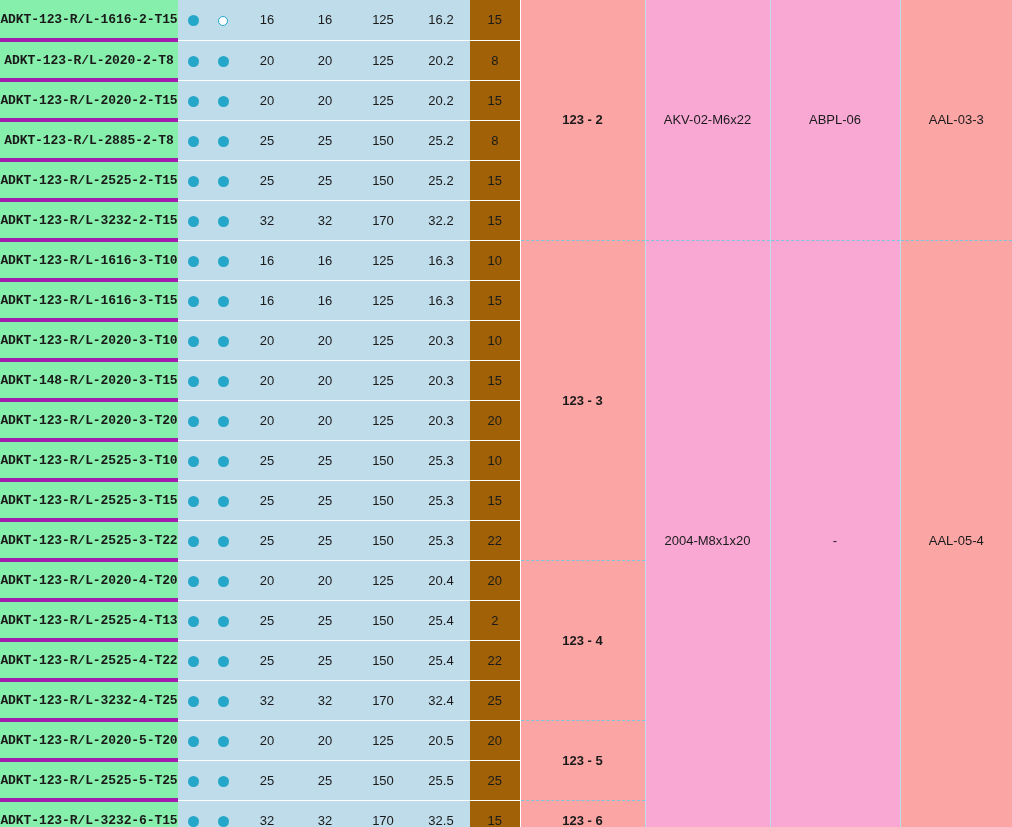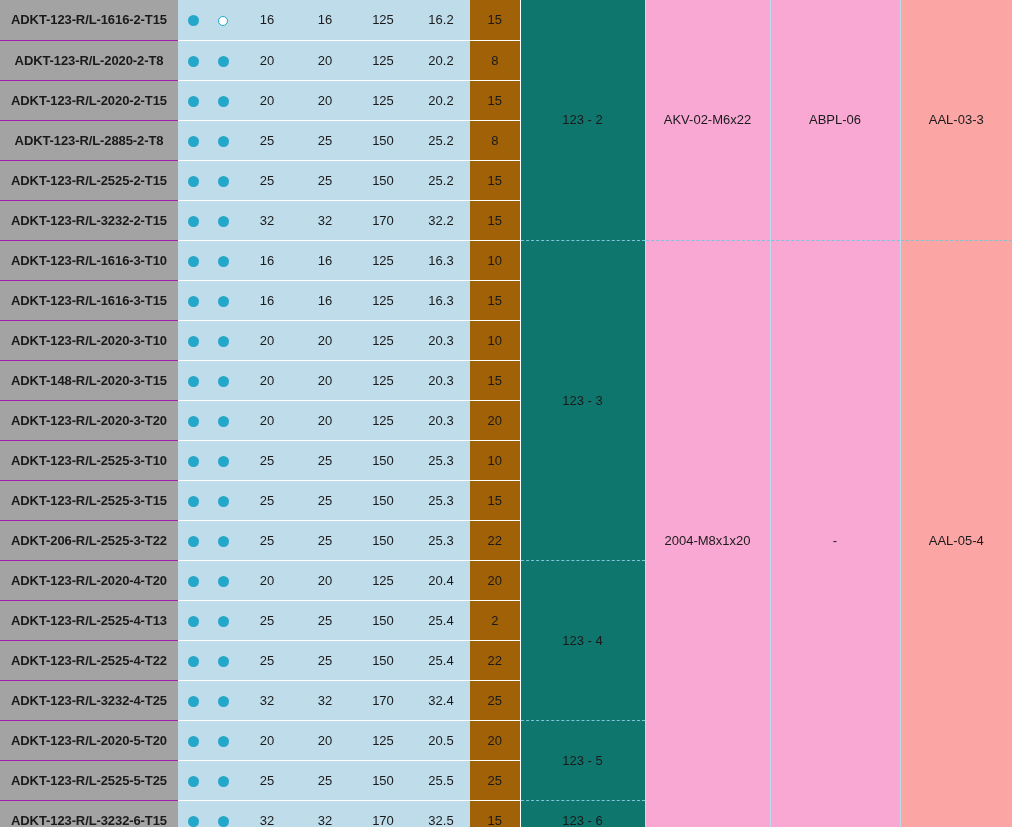--- a/index.html
+++ b/index.html
@@ -41,49 +41,50 @@
   col.c-b     { width: 58px; }
   col.c-c     { width: 58px; }
   col.c-d     { width: 58px; }
   col.c-e     { width: 50px; }
   col.c-grp   { width: 125px; }
   col.c-screw { width: 125px; }
   col.c-key   { width: 130px; }
   col.c-wrench{ width: 112px; }
 
   td.name {
-    background: #a3a3a3;
+    background: #86efac;
     text-align: left;
     padding-left: 8px;
     font-weight: bold;
     font-size: 12.5px;
     letter-spacing: -0.1px;
     color: #111111;
-    border-bottom: 1px solid #a21caf;
+    border-bottom: 4px solid #a21caf;
+    font-family: Liberation Mono, monospace;
   }
   td.dot {
     background: #bfdceb;
     border-bottom: 1px solid #ffffff;
   }
   td.num {
     background: #bfdceb;
     border-bottom: 1px solid #ffffff;
     font-size: 13.5px;
     color: #222222;
   }
   td.numlast {
     background: #a16207;
     border-bottom: 1px solid #ffffff;
     border-right: 1px solid #ffffff;
     font-size: 13.5px;
     color: #222222;
   }
   td.group {
-    background: #0f766e;
-    font-weight: normal;
+    background: #fca5a5;
+    font-weight: bold;
     font-size: 13.5px;
     color: #111111;
     border-right: 1px solid #bfdceb;
   }
   td.plain {
     background: #f9a8d4;
     font-size: 13.5px;
     color: #222222;
     border-right: 1px solid #bfdceb;
   }
@@ -275,21 +276,21 @@
           <td class="name">ADKT-123-R/L-2525-3-T15</td>
           <td class="dot"><span class="dot-filled"></span></td>
           <td class="dot"><span class="dot-filled"></span></td>
           <td class="num">25</td>
           <td class="num">25</td>
           <td class="num">150</td>
           <td class="num">25.3</td>
           <td class="numlast">15</td>
         </tr>
         <tr>
-          <td class="name">ADKT-206-R/L-2525-3-T22</td>
+          <td class="name">ADKT-123-R/L-2525-3-T22</td>
           <td class="dot"><span class="dot-filled"></span></td>
           <td class="dot"><span class="dot-filled"></span></td>
           <td class="num">25</td>
           <td class="num">25</td>
           <td class="num">150</td>
           <td class="num">25.3</td>
           <td class="numlast">22</td>
         </tr>
         <tr class="sep-top">
           <td class="name">ADKT-123-R/L-2020-4-T20</td>

